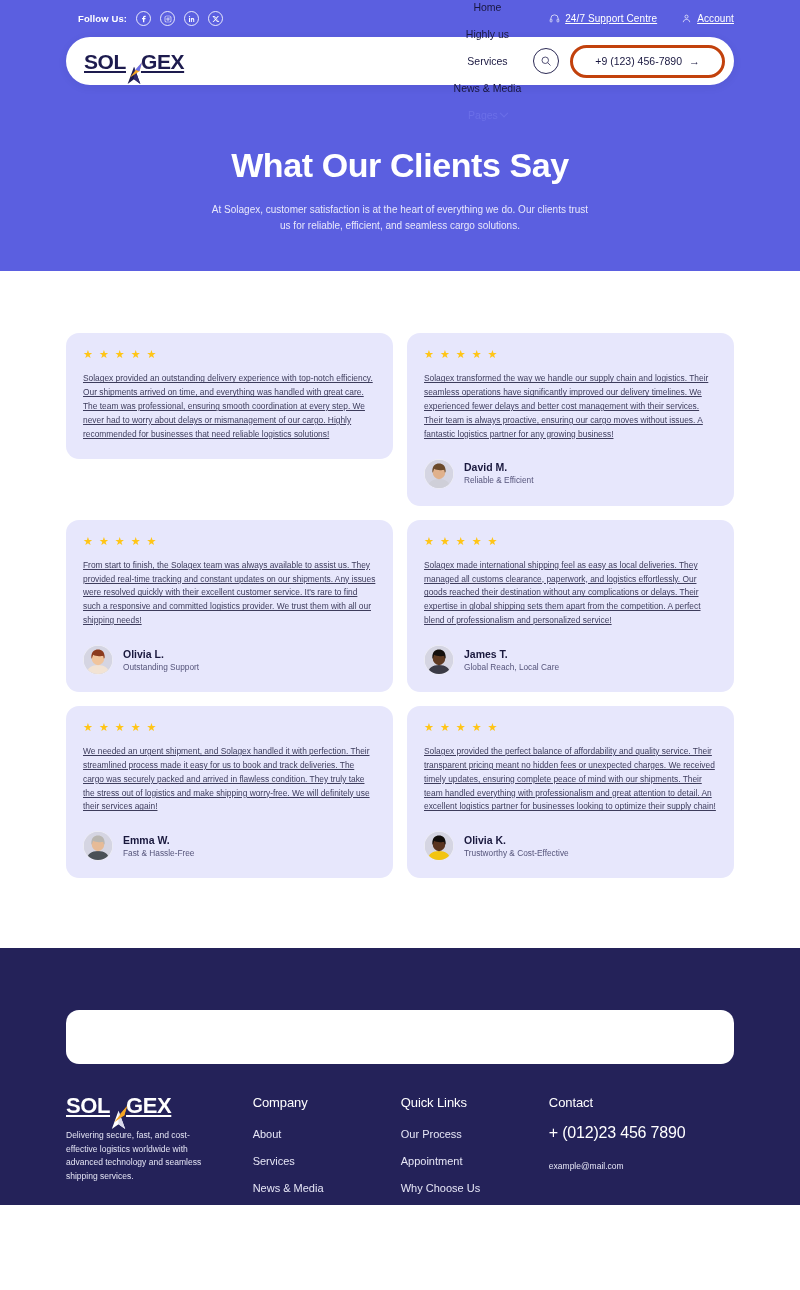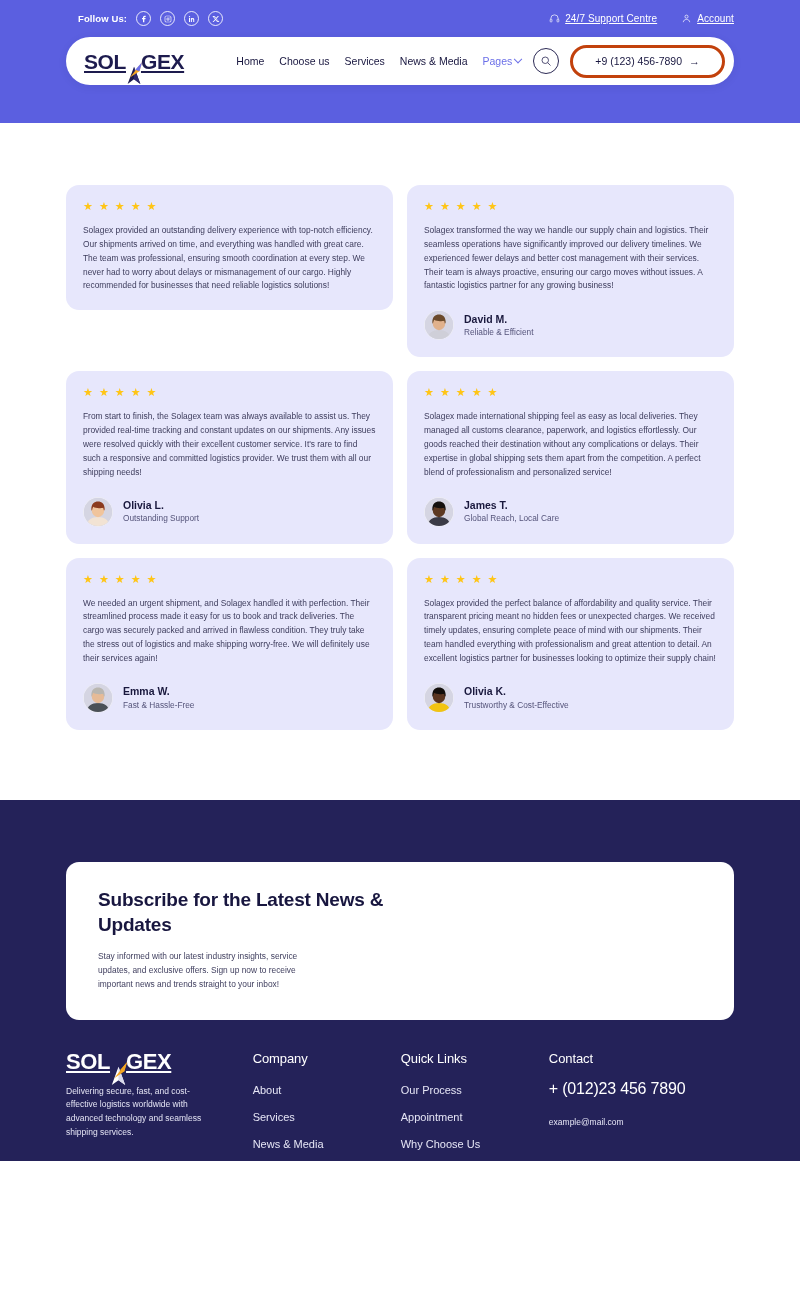--- a/index.html
+++ b/index.html
@@ -67,21 +67,21 @@
     color: #1d1b4e;
     line-height: 1;
     margin-right: auto;
   }
   .logo .logo-a { position: relative; display: inline-block; width: 15px; }
   .logo .arrow {
     position: absolute;
     left: -2px; top: -11px;
     width: 20px; height: 24px;
   }
-  .nav-links { display: flex; align-items: center; gap: 15px; margin-right: 12px; }
+  .nav-links { display: flex; align-items: center; gap: 15px; margin-right: 12px; flex-direction: column; }
   .nav-links a {
     font-size: 10.5px;
     color: #18163f;
     text-decoration: none;
     white-space: nowrap;
   }
   .nav-links a.active { color: #6b6fe8; }
   .caret {
     display: inline-block;
     width: 6px; height: 6px;
@@ -148,20 +148,21 @@
     background: #e7e7fc;
     border-radius: 13px;
     padding: 16px 17px 17px;
   }
   .stars { display: flex; gap: 6px; margin-bottom: 12px; }
   .star { color: #ffc516; font-size: 11px; line-height: 1; }
   .t-text {
     font-size: 8.4px;
     line-height: 1.65;
     color: #3d3c5c;
+    text-decoration: underline;
   }
   .t-person {
     display: flex; align-items: center; gap: 10px;
     margin-top: 17px;
   }
   .avatar {
     width: 30px; height: 30px;
     border-radius: 50%;
     overflow: hidden;
     flex: none;
@@ -339,37 +340,41 @@
               <path d="M4 25 L11 6 L18 25 L11 20 Z" fill="#1d1b4e"></path>
               <path d="M11 6 L18 25 L11 20 Z" fill="#2f2b6e"></path>
               <path d="M6.5 18 L20 1 L17 11 Z" fill="#f5a623"></path>
               <path d="M20 1 L17 11 L12.5 9.5 Z" fill="#6b6fe8"></path>
             </svg>
           </span>
           <span>GEX</span>
       </a>
       <div class="nav-links">
         <a href="#">Home</a>
-        <a href="#">Choose us</a>
+        <a href="#">Highly us</a>
         <a href="#">Services</a>
         <a href="#">News &amp; Media</a>
         <a href="#" class="active"><span>Pages</span><i class="caret"></i></a>
       </div>
       <button class="search-btn">
         <svg viewBox="0 0 24 24">
             <circle cx="10.5" cy="10.5" r="6.5"></circle>
             <line x1="15.5" y1="15.5" x2="21" y2="21"></line>
           </svg>
       </button>
       <button class="phone-btn">
         <span>+9 (123) 456-7890</span>
         <span class="arr">→</span>
       </button>
     </nav>
 
+    <div class="hero-body">
+      <h1 class="hero-title">What Our Clients Say</h1>
+      <p class="hero-sub">At Solagex, customer satisfaction is at the heart of everything we do. Our clients trust us for reliable, efficient, and seamless cargo solutions.</p>
+    </div>
   </header>
 
   <section class="testimonials">
     <div class="t-grid" id="t-grid">
         <div class="t-card">
           <div class="stars">
             <span class="star">★</span>
             <span class="star">★</span>
             <span class="star">★</span>
             <span class="star">★</span>
@@ -496,24 +501,20 @@
               <div class="t-role">Trustworthy &amp; Cost-Effective</div>
             </div>
           </div>
         </div>
       </div>
   </section>
 
   <footer class="footer">
 
     <div class="subscribe-card">
-      <div class="sub-left">
-        <h2 class="sub-title">Subscribe for the Latest News &amp; Updates</h2>
-        <p class="sub-desc">Stay informed with our latest industry insights, service updates, and exclusive offers. Sign up now to receive important news and trends straight to your inbox!</p>
-      </div>
     </div>
 
     <div class="footer-main">
       <div class="fcol-brand">
         <a class="footer-logo" href="#">
           <span>SOL</span>
             <span class="logo-a">
               <svg class="arrow" viewBox="0 0 22 26">
                 <path d="M4 25 L11 6 L18 25 L11 20 Z" fill="#ffffff"></path>
                 <path d="M11 6 L18 25 L11 20 Z" fill="#d9d9ea"></path>

